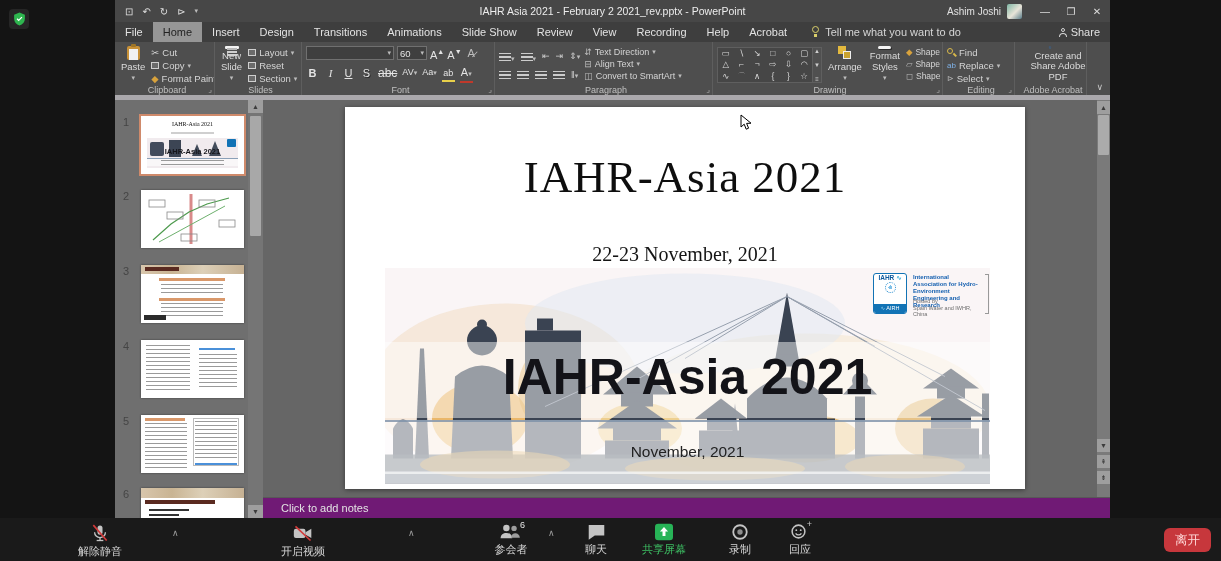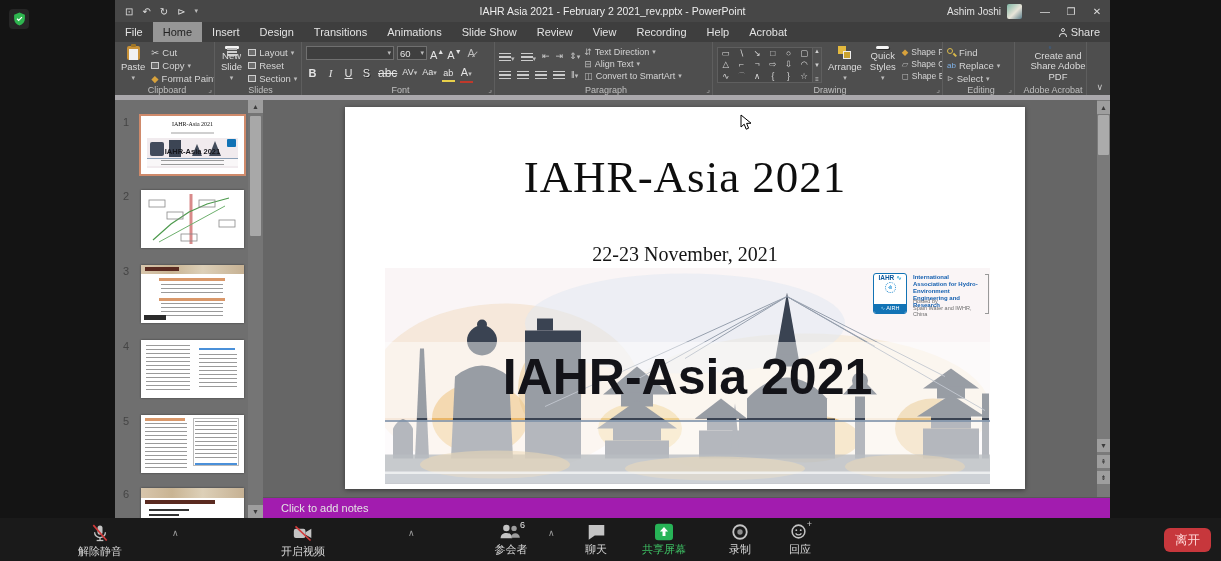--- a/index.html
+++ b/index.html
@@ -99,21 +99,21 @@
   .logo-globe{width:11px;height:11px;margin:0 auto;border:1px dotted #2a8fd0;border-radius:50%;background:radial-gradient(circle at 50% 50%, #7fc0e8 0 2px, transparent 2px);}
   .logo-airh{position:absolute;left:0;bottom:0;width:100%;height:9px;background:#1273b5;color:#fff;font-size:5.5px;text-align:center;line-height:9px;}
   .logo-text{position:absolute;left:528px;top:6px;width:70px;font-size:6px;line-height:7px;color:#1560b0;font-weight:bold;}
   .logo-hosted{position:absolute;left:528px;top:30px;width:70px;font-size:5.5px;line-height:6.5px;color:#6d6d6d;}
   .logo-bracket{position:absolute;left:600px;top:6px;width:4px;height:40px;border-top:1px solid #999;border-right:1px solid #999;border-bottom:1px solid #999;}
 
   .vscroll{position:absolute;left:982px;top:100px;width:13px;height:397px;background:#7a7a7a;}
   .vs-btn{width:13px;height:13px;background:#9e9e9e;color:#3c3c3c;font-size:7px;display:flex;align-items:center;justify-content:center;margin-top:1px;}
   .vs-thumb{position:absolute;left:1px;top:15px;width:11px;height:40px;background:#ababab;border-radius:1px;}
 
-  .notes{position:absolute;left:148px;top:497px;width:847px;height:21px;background:#a21caf;border-top:1px solid #585858;
+  .notes{position:absolute;left:148px;top:497px;width:847px;height:21px;background:#701a75;border-top:1px solid #585858;
          display:flex;align-items:center;padding-left:18px;font-size:11px;color:#e3e3e3;}
 
   
   .cursor{position:absolute;left:740px;top:114px;z-index:50;}
 
   
   .shield{position:absolute;left:9px;top:9px;width:20px;height:20px;border-radius:4px;background:#262626;display:flex;align-items:center;justify-content:center;}
   .zbar{position:absolute;left:0;bottom:0;width:1221px;height:43px;background:#1a1a1a;}
   .zbtn{position:absolute;display:flex;flex-direction:column;align-items:center;gap:1px;color:#d6d6d6;font-size:11px;}
   .zbtn .lbl{white-space:nowrap;}
@@ -161,20 +161,27 @@
       <div class="rtab">Insert</div>
       <div class="rtab">Design</div>
       <div class="rtab">Transitions</div>
       <div class="rtab">Animations</div>
       <div class="rtab">Slide Show</div>
       <div class="rtab">Review</div>
       <div class="rtab">View</div>
       <div class="rtab">Recording</div>
       <div class="rtab">Help</div>
       <div class="rtab">Acrobat</div>
+      <div class="tellme">
+        <span class="bulb">
+            <i></i>
+            <b></b>
+          </span>
+        <span>Tell me what you want to do</span>
+      </div>
     </div>
     <div class="share-top">
       <span class="person-ico">
           <i></i>
           <b></b>
         </span>
       <span>Share</span>
     </div>
 
     <div class="ribbon">
@@ -332,21 +339,21 @@
         <div class="bigbtn">
           <span class="ico-arrange">
               <i></i>
               <b></b>
             </span>
           <span>Arrange</span>
           <span class="carat">▾</span>
         </div>
         <div class="bigbtn">
           <span class="ico-qs"></span>
-          <span>Quick Styles</span>
+          <span>Format Styles</span>
           <span class="carat">▾</span>
         </div>
         <div class="smallcol" style="font-size:8.5px;">
           <div class="srow">
               <span style="color:#d8a23c;">◆</span>
               <span>Shape Fill</span>
             </div>
           <div class="srow">
               <span style="color:#bbb;">▱</span>
               <span>Shape Outline</span>
@@ -530,20 +537,21 @@
             </g>
             <rect x="0" y="186" width="605" height="29" fill="#49525f" opacity="0.8"></rect>
             <ellipse cx="110" cy="196" rx="75" ry="14" fill="#cf9a3f" opacity="0.55"></ellipse>
             <ellipse cx="330" cy="200" rx="90" ry="12" fill="#d9a848" opacity="0.5"></ellipse>
             <ellipse cx="520" cy="198" rx="60" ry="12" fill="#cf9a3f" opacity="0.5"></ellipse>
             <rect x="0" y="203" width="605" height="12" fill="#eef0f4" opacity="0.75"></rect>
           </svg>
           <div class="band-title"></div>
           <div class="banner-title">IAHR-Asia 2021</div>
           <div class="band-sub"></div>
+          <div class="bsub2">November, 2021</div>
 
           <div class="logo-box">
             <div class="logo-iahr"><span>IAHR</span> <span style="color:#35a8d8;">∿</span></div>
             <div class="logo-globe"></div>
             <div class="logo-airh"><span style="color:#9fd8f0;">∿</span> <span>AIRH</span></div>
           </div>
           <div class="logo-text">International Association for Hydro-Environment Engineering and Research</div>
           <div class="logo-hosted">
             <div>Hosted by</div>
             <div>Spain Water and IWHR, China</div>

